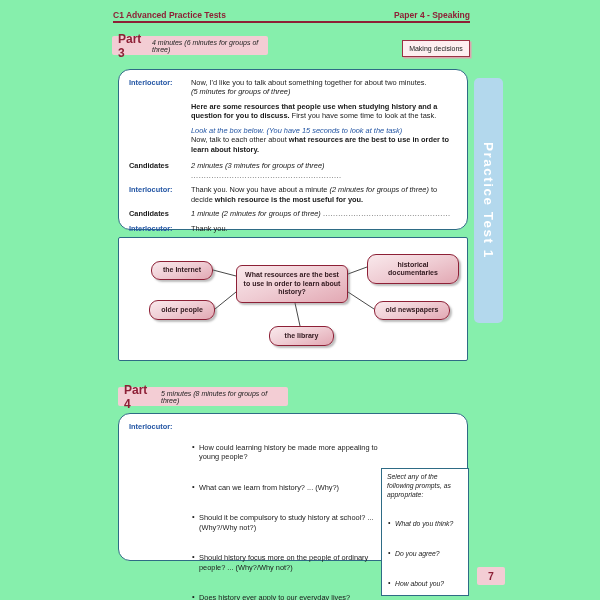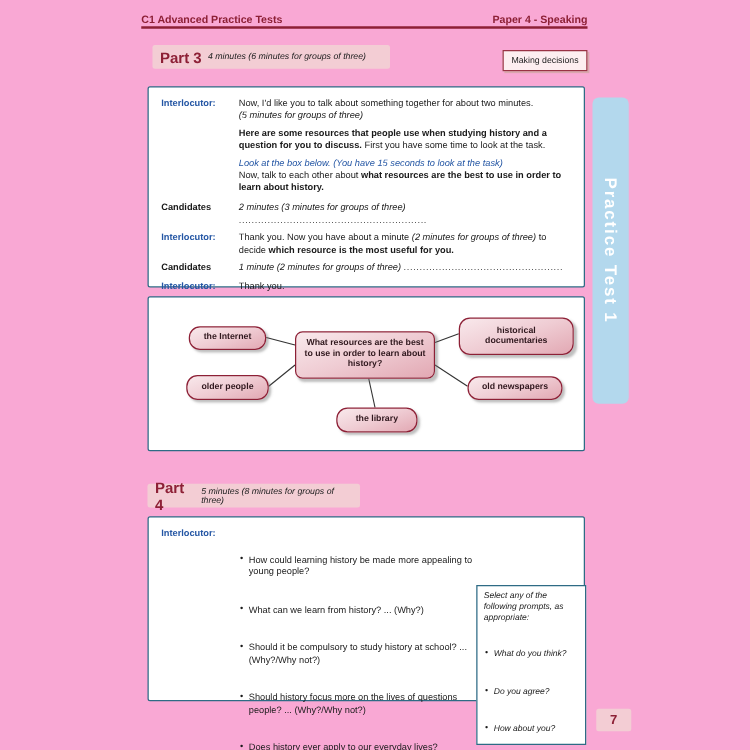--- a/index.html
+++ b/index.html
@@ -1,18 +1,18 @@
 <!DOCTYPE html>
 <html><head>
 <meta charset="utf-8">
 <style>
   * { margin:0; padding:0; box-sizing:border-box; }
   html,body { width:600px; height:600px; }
   body { background:#f5f5f3; font-family:"Liberation Sans", sans-serif; color:#1a1a1a; }
-  .page { position:absolute; inset:0; background:#f9a8d4; overflow:hidden; }
+  .page { position:absolute; inset:0; background:#86efac; overflow:hidden; }
 
   .abs { position:absolute; }
 
   
   .header-row { left:113px; top:10px; width:357px; display:flex; justify-content:space-between; align-items:baseline; }
   .header-text { font-size:8.5px; font-weight:bold; color:#8d2036; }
   .header-rule { left:113px; top:21px; width:357px; height:2px; background:#8d2036; }
 
   
   .sidebar-tab { left:474px; top:78px; width:29px; height:245px; background:#b3d8ed; border-radius:5px;
@@ -21,21 +21,21 @@
 
   
   .part-head { height:19px; background:#f3cdd4; border-radius:2px; display:flex; align-items:center; padding:0 6px; gap:5px; }
   .part-title { font-size:12px; font-weight:bold; color:#8d2036; }
   .part-sub { font-size:7px; font-style:italic; color:#222; }
 
   .tag-box { background:#fdeef0; border:1px solid #9a3244; box-shadow:1.5px 1.5px 0 #d9a7ae;
              display:flex; align-items:center; justify-content:center; font-size:7px; color:#222; }
 
   
-  .script-box { background:#ffffff; border:1.5px solid #2e6b85; border-radius:2px; padding:8px 10px; font-size:7.4px; line-height:1.28; }
+  .script-box { background:#ffffff; border:1.5px solid #2e6b85; border-radius:12px; padding:8px 10px; font-size:7.4px; line-height:1.28; }
   .drow { display:grid; grid-template-columns:56px 1fr; column-gap:6px; margin-bottom:5px; }
   .spk { font-weight:bold; }
   .spk.blue { color:#2456a4; }
   .it { font-style:italic; }
   .b { font-weight:bold;text-align:right; }
   .blue { color:#2456a4; }
   .dots { color:#444; letter-spacing:0.5px; }
 
   
   .diagram-box { background:#ffffff; border:1.5px solid #2e6b85; border-radius:2px; position:absolute; }
@@ -69,21 +69,21 @@
   <div class="abs header-row">
     <span class="header-text">C1 Advanced Practice Tests</span>
     <span class="header-text">Paper 4 - Speaking</span>
   </div>
   <div class="abs header-rule"></div>
 
   <div class="abs sidebar-tab">
     <span class="sidebar-label">Practice Test 1</span>
   </div>
 
-  <div class="abs part-head" style="left:122px; top:36px; width:190px;">
+  <div class="abs part-head" style="left:112px; top:36px; width:156px;">
     <span class="part-title">Part 3</span>
     <span class="part-sub">4 minutes (6 minutes for groups of three)</span>
   </div>
   <div class="abs tag-box" style="left:402px; top:40px; width:68px; height:17px;">
     <span>Making decisions</span>
   </div>
 
   <div class="abs script-box" style="left:118px; top:69px; width:350px; height:161px;">
     <div class="drow">
       <span class="spk blue">Interlocutor:</span>
@@ -165,21 +165,21 @@
   </div>
 
   <div class="abs script-box" style="left:118px; top:413px; width:350px; height:148px;">
     <div class="drow" style="margin-bottom:0;">
       <span class="spk blue">Interlocutor:</span>
       <div>
         <ul class="q-list">
             <li>How could learning history be made more appealing to young people?</li>
             <li>What can we learn from history? ... (Why?)</li>
             <li>Should it be compulsory to study history at school? ... (Why?/Why not?)</li>
-            <li>Should history focus more on the lives of questions people? ... (Why?/Why not?)</li>
+            <li>Should history focus more on the people of ordinary people? ... (Why?/Why not?)</li>
             <li>Does history ever apply to our everyday lives?</li>
             <li>Which person from history would you most like to meet?</li>
           </ul>
         <div class="closing">Thank you. That is the end of the test.</div>
       </div>
     </div>
     <div class="prompt-box">
       <span>Select any of the following prompts, as appropriate:</span>
       <ul class="p-list">
           <li>What do you think?</li>

